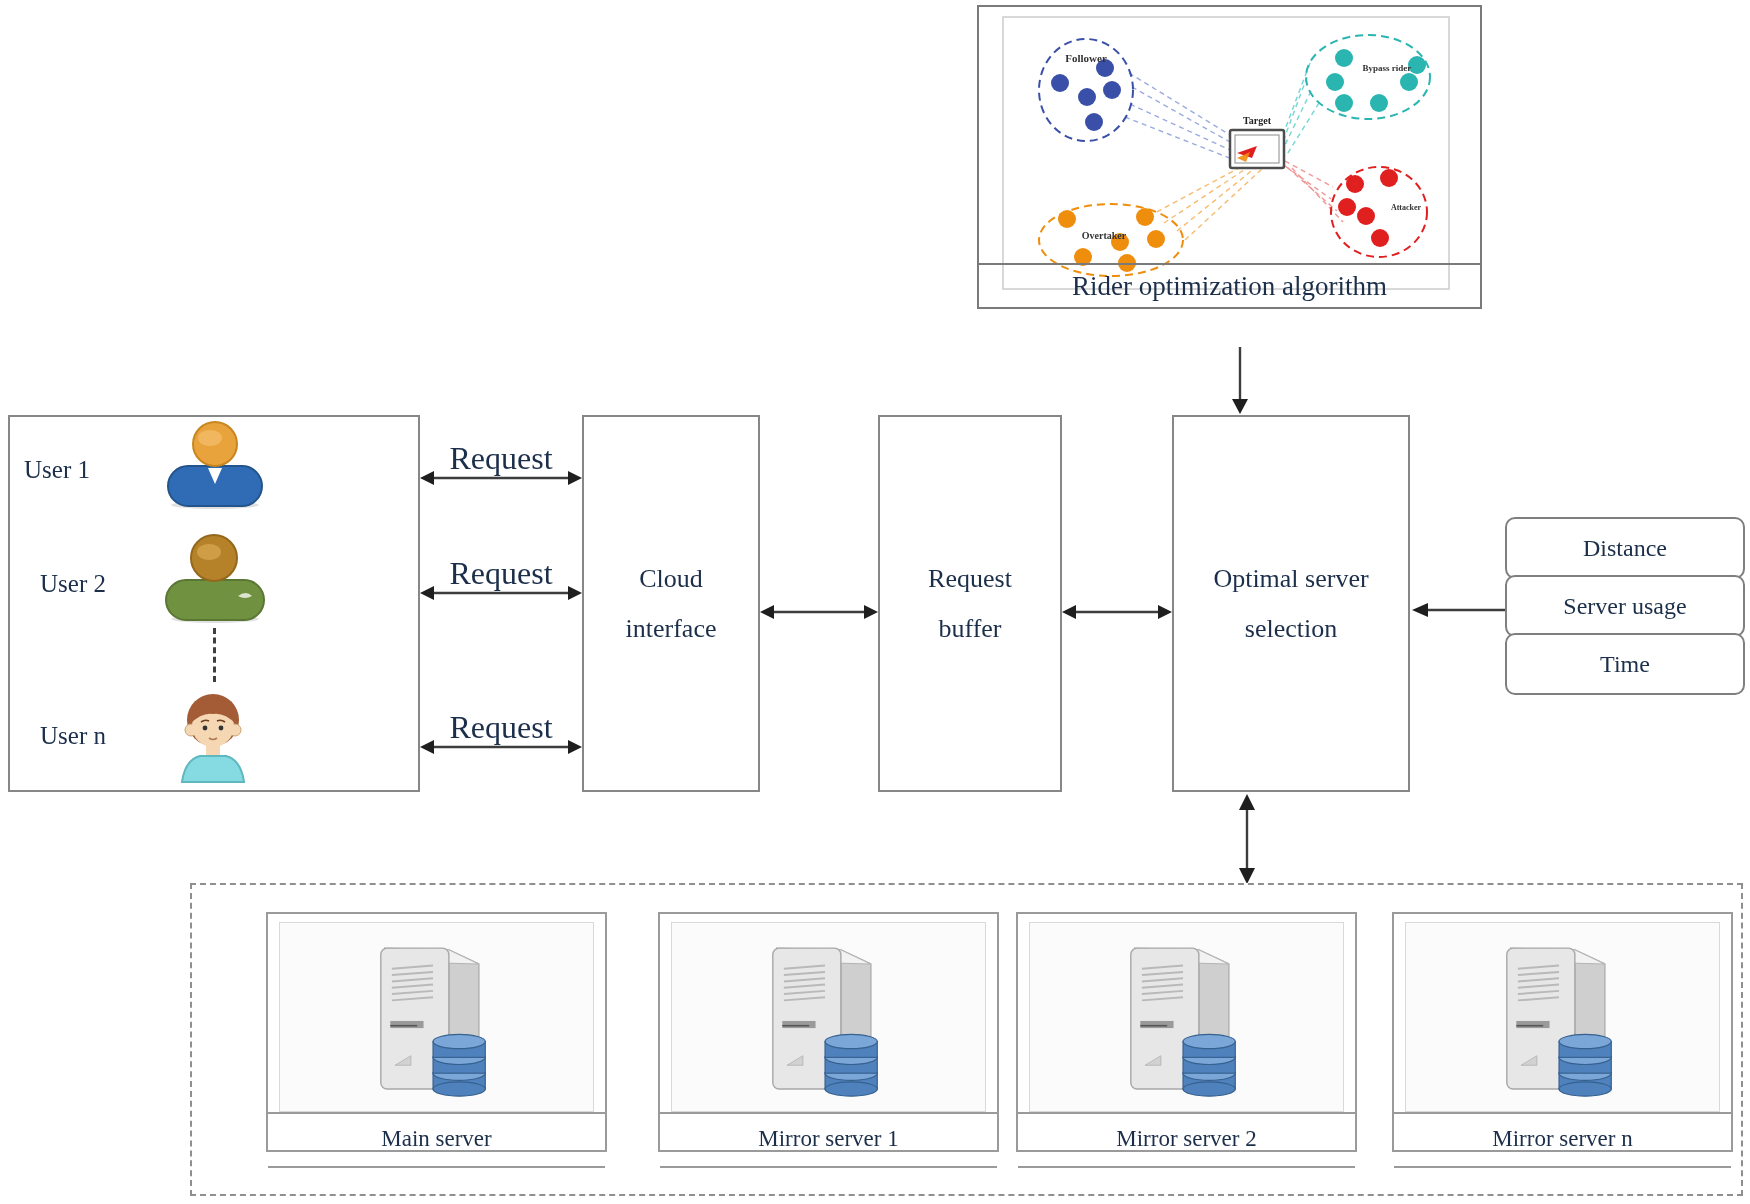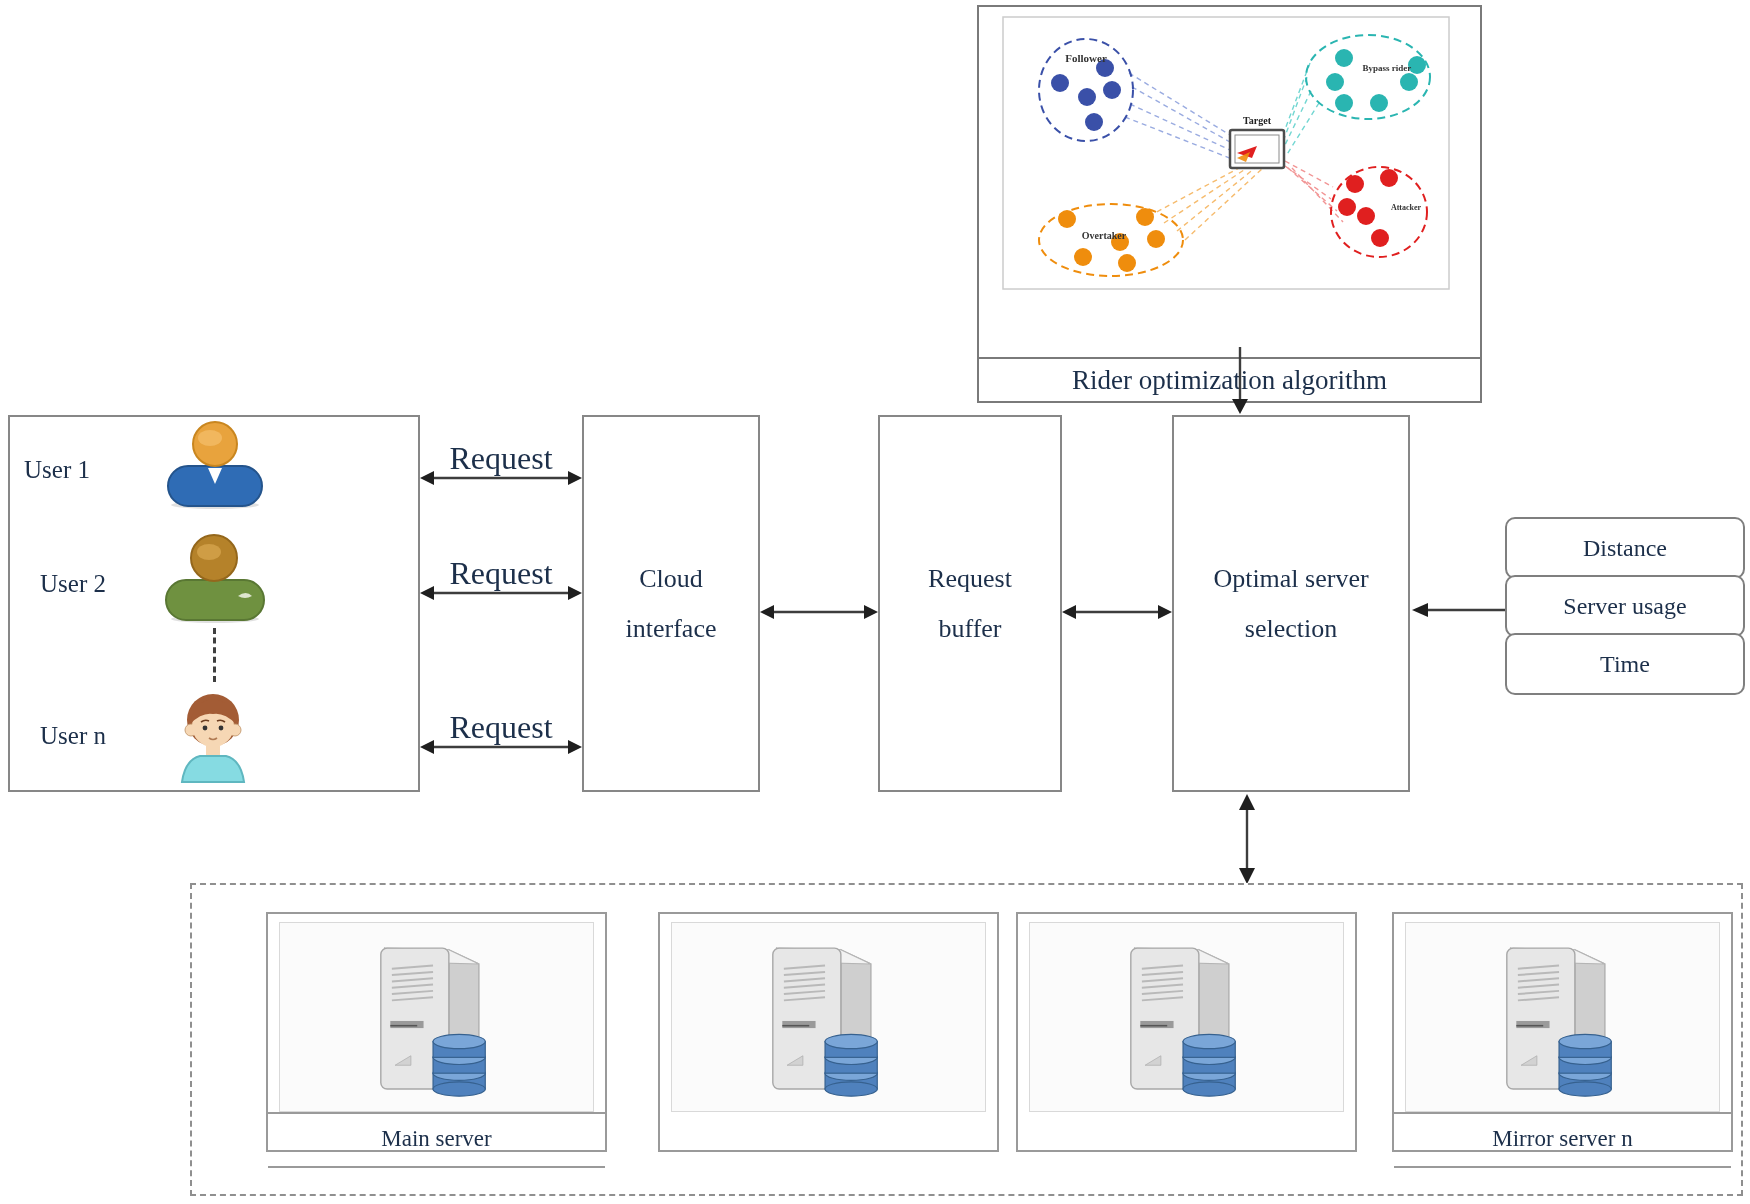--- a/index.html
+++ b/index.html
@@ -3,21 +3,21 @@
 <meta charset="utf-8">
 <style>
   html,body{margin:0;padding:0;background:#fff;}
   .canvas{position:relative;width:1750px;height:1204px;background:#fff;overflow:hidden;
           font-family:"Liberation Serif", serif;}
   .box{position:absolute;box-sizing:border-box;background:#fff;border:2px solid #878787;}
   .lbl{font-weight:normal;color:#1c2f4a;}
   .center-txt{display:flex;align-items:center;justify-content:center;text-align:center;}
 
   
-  .rider-box{left:977px;top:5px;width:505px;height:398px;border-color:#7a7a7a;}
+  .rider-box{left:977px;top:5px;width:505px;height:304px;border-color:#7a7a7a;}
   .rider-fig{position:absolute;left:10px;top:4px;}
   .rider-title{position:absolute;left:0;right:0;bottom:0;height:42px;border-top:2px solid #7a7a7a;
                font-size:27px;line-height:42px;text-align:center;}
 
   
   .users-box{left:8px;top:415px;width:412px;height:377px;}
   .user-label{position:absolute;font-size:25px;}
   .avatar{position:absolute;}
   .vdots{position:absolute;left:213px;top:628px;height:54px;width:0;border-left:3px dashed #3f3f3f;}
 
@@ -279,20 +279,21 @@
           <rect x="100" y="186" width="66" height="20" fill="#4f81bd" stroke="#36618f" stroke-width="1.5"></rect>
           <ellipse cx="133" cy="206" rx="33" ry="9" fill="#4f81bd" stroke="#36618f" stroke-width="1.5"></ellipse>
           <ellipse cx="133" cy="186" rx="33" ry="9" fill="#7aa6d8" stroke="#36618f" stroke-width="1.5"></ellipse>
           <rect x="100" y="166" width="66" height="20" fill="#4f81bd" stroke="#36618f" stroke-width="1.5"></rect>
           <ellipse cx="133" cy="166" rx="33" ry="9" fill="#7aa6d8" stroke="#36618f" stroke-width="1.5"></ellipse>
           <rect x="100" y="146" width="66" height="20" fill="#4f81bd" stroke="#36618f" stroke-width="1.5"></rect>
           <ellipse cx="133" cy="146" rx="33" ry="9" fill="#7aa6d8" stroke="#36618f" stroke-width="1.5"></ellipse>
         </g>
       </svg>
     </div>
+    <div class="card-label lbl">Mirror server 1</div>
   </div>
 
   <div class="server-card" style="left:1016px;">
     <div class="card-img">
       <svg width="200" height="182" viewBox="0 0 210 230">
         <polygon points="120,30 158,48 158,210 120,202" fill="#cfcfcf" stroke="#a8a8a8" stroke-width="1.5"></polygon>
         <polygon points="38,28 120,30 158,48 76,46" fill="#f2f2f2" stroke="#b5b5b5" stroke-width="1.5"></polygon>
         <rect x="34" y="28" width="86" height="178" rx="8" fill="#e7e7e7" stroke="#a8a8a8" stroke-width="1.8"></rect>
         <g stroke="#b9b9b9" stroke-width="2.5">
           <line x1="48" y1="54" x2="100" y2="50"></line>
@@ -309,20 +310,21 @@
           <rect x="100" y="186" width="66" height="20" fill="#4f81bd" stroke="#36618f" stroke-width="1.5"></rect>
           <ellipse cx="133" cy="206" rx="33" ry="9" fill="#4f81bd" stroke="#36618f" stroke-width="1.5"></ellipse>
           <ellipse cx="133" cy="186" rx="33" ry="9" fill="#7aa6d8" stroke="#36618f" stroke-width="1.5"></ellipse>
           <rect x="100" y="166" width="66" height="20" fill="#4f81bd" stroke="#36618f" stroke-width="1.5"></rect>
           <ellipse cx="133" cy="166" rx="33" ry="9" fill="#7aa6d8" stroke="#36618f" stroke-width="1.5"></ellipse>
           <rect x="100" y="146" width="66" height="20" fill="#4f81bd" stroke="#36618f" stroke-width="1.5"></rect>
           <ellipse cx="133" cy="146" rx="33" ry="9" fill="#7aa6d8" stroke="#36618f" stroke-width="1.5"></ellipse>
         </g>
       </svg>
     </div>
+    <div class="card-label lbl">Mirror server 2</div>
   </div>
 
   <div class="server-card" style="left:1392px;">
     <div class="card-img">
       <svg width="200" height="182" viewBox="0 0 210 230">
         <polygon points="120,30 158,48 158,210 120,202" fill="#cfcfcf" stroke="#a8a8a8" stroke-width="1.5"></polygon>
         <polygon points="38,28 120,30 158,48 76,46" fill="#f2f2f2" stroke="#b5b5b5" stroke-width="1.5"></polygon>
         <rect x="34" y="28" width="86" height="178" rx="8" fill="#e7e7e7" stroke="#a8a8a8" stroke-width="1.8"></rect>
         <g stroke="#b9b9b9" stroke-width="2.5">
           <line x1="48" y1="54" x2="100" y2="50"></line>

